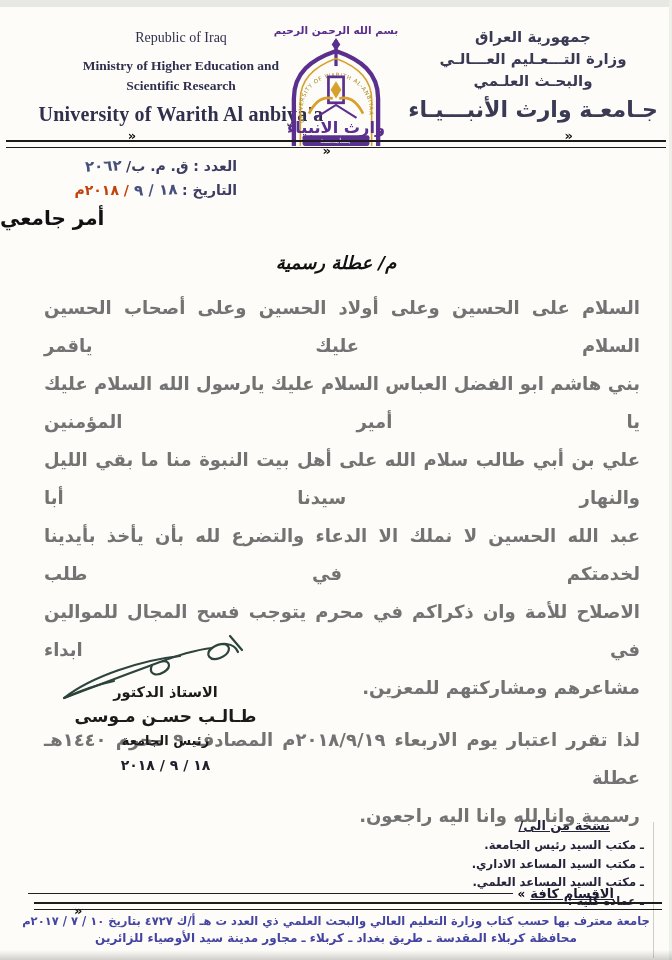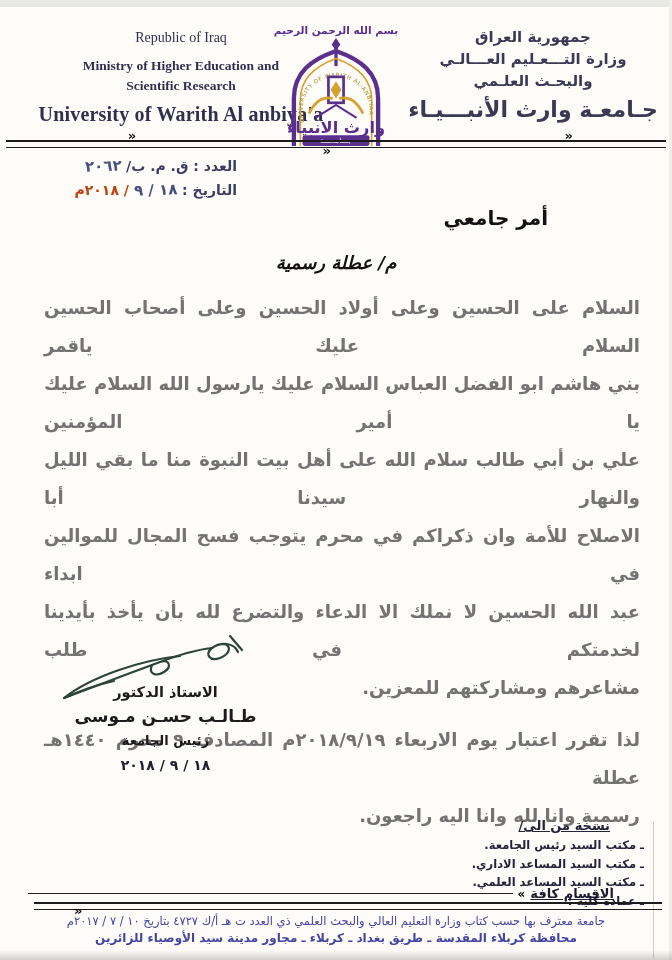--- a/index.html
+++ b/index.html
@@ -30,21 +30,21 @@
   .rule2{left:34px;right:10px;top:902px;}
   .orn{position:absolute;font-size:13px;font-weight:700;color:#111;line-height:10px;}
   
   .ref{left:52px;top:157px;width:185px;direction:rtl;text-align:right;color:#3d3d63;
        font-size:14px;font-weight:600;}
   .ref .row{margin-bottom:6px;}
   .hand{display:inline-block;color:#46507c;font-size:15px;transform:rotate(-2deg);
         font-weight:600;}
   .year{font-weight:700;color:#c2410c;}
   
-  .doc-title{left:0;top:206px;width:548px;text-align:right;font-size:20px;font-weight:700;
+  .doc-title{left:0;top:206px;width:548px;text-align:left;font-size:20px;font-weight:700;
              color:#111;direction:rtl;}
   .doc-subject{left:0;top:252px;width:672px;text-align:center;font-size:18px;font-weight:700;
                color:#111;direction:rtl;font-style:italic;}
   
   .body-text{left:44px;top:289px;width:596px;direction:rtl;color:#737373;
              font-size:18px;font-weight:700;}
   .bl{line-height:38px;text-align:justify;text-align-last:justify;white-space:normal;}
   .bl.last{text-align:right;text-align-last:right;}
   .para2{margin-top:14px;}
   
@@ -57,21 +57,21 @@
   
   .cc{left:432px;top:818px;width:228px;direction:rtl;text-align:right;color:#23233a;}
   .cc .head{font-size:13px;font-weight:700;text-decoration:underline;margin:0 50px 3px 0;}
   .cc .item{font-size:11.5px;line-height:18.5px;margin-right:16px;font-weight:600;}
   .cc-tail{left:28px;right:58px;top:886px;display:flex;direction:rtl;align-items:center;}
   .cc-tail .txt{font-size:13px;font-weight:700;text-decoration:underline;color:#1c1c30;}
   .cc-tail .orn2{font-size:12px;font-weight:700;margin:0 5px;}
   .cc-tail .ln{flex:1;border-top:1.6px solid #222;height:0;}
   
   .footer{left:0;right:0;top:913px;text-align:center;color:#4444a2;direction:rtl;}
-  .footer .f1{font-size:11.5px;line-height:17px;font-weight:400;}
+  .footer .f1{font-size:11.5px;line-height:17px;font-weight:700;}
   .footer .f2{font-size:12px;line-height:17px;font-weight:600;}
 </style>
 </head>
 <body>
 
 <div class="page">
 
   <div class="abs top-strip"></div>
   <div class="abs right-sliver"></div>
   <div class="abs edge-line"></div>
@@ -138,22 +138,22 @@
   </div>
 
   <div class="abs doc-title">أمر جامعي</div>
   <div class="abs doc-subject">م/ عطلة رسمية</div>
 
   <div class="abs body-text">
     <div>
       <div class="bl">السلام على الحسين وعلى أولاد الحسين وعلى أصحاب الحسين السلام عليك ياقمر</div>
       <div class="bl">بني هاشم ابو الفضل العباس السلام عليك يارسول الله السلام عليك يا أمير المؤمنين</div>
       <div class="bl">علي بن أبي طالب سلام الله على أهل بيت النبوة منا ما بقي الليل والنهار سيدنا أبا</div>
+      <div class="bl">عبد الله الحسين لا نملك الا الدعاء والتضرع لله بأن يأخذ بأيدينا لخدمتكم في طلب</div>
       <div class="bl">الاصلاح للأمة وان ذكراكم في محرم يتوجب فسح المجال للموالين في ابداء</div>
-      <div class="bl">عبد الله الحسين لا نملك الا الدعاء والتضرع لله بأن يأخذ بأيدينا لخدمتكم في طلب</div>
       <div class="bl last">مشاعرهم ومشاركتهم للمعزين.</div>
     </div>
     <div class="para2">
       <div class="bl">لذا تقرر اعتبار يوم الاربعاء ٢٠١٨/٩/١٩م المصادف ٩ محرم ١٤٤٠هـ عطلة</div>
       <div class="bl last">رسمية وانا لله وانا اليه راجعون.</div>
     </div>
   </div>
 
   <svg class="abs sig-svg" width="195" height="75" viewBox="0 0 195 75">
     <g fill="none" stroke="#2c443c" stroke-width="2.2" stroke-linecap="round">

